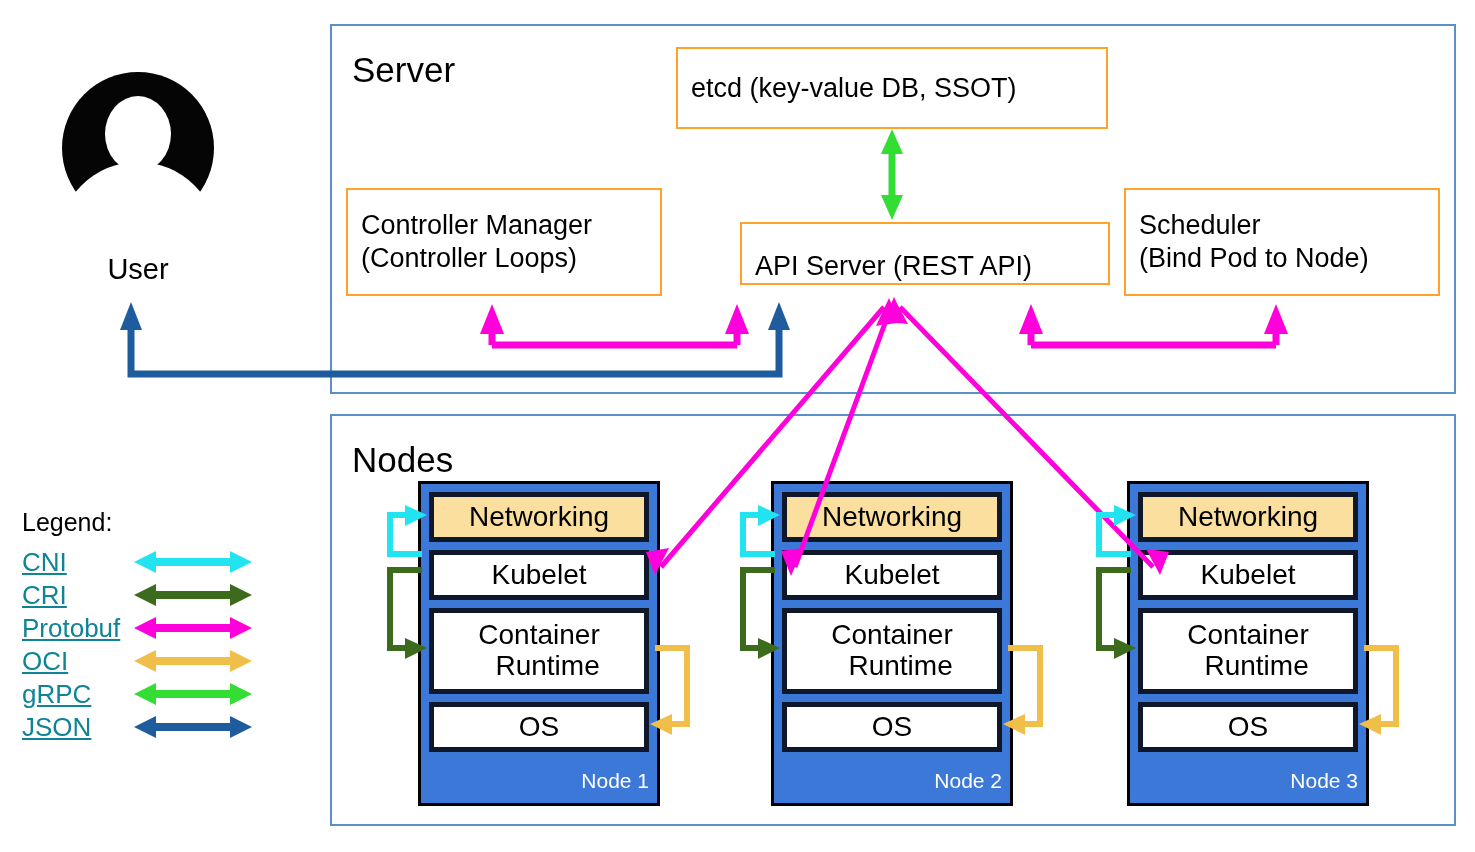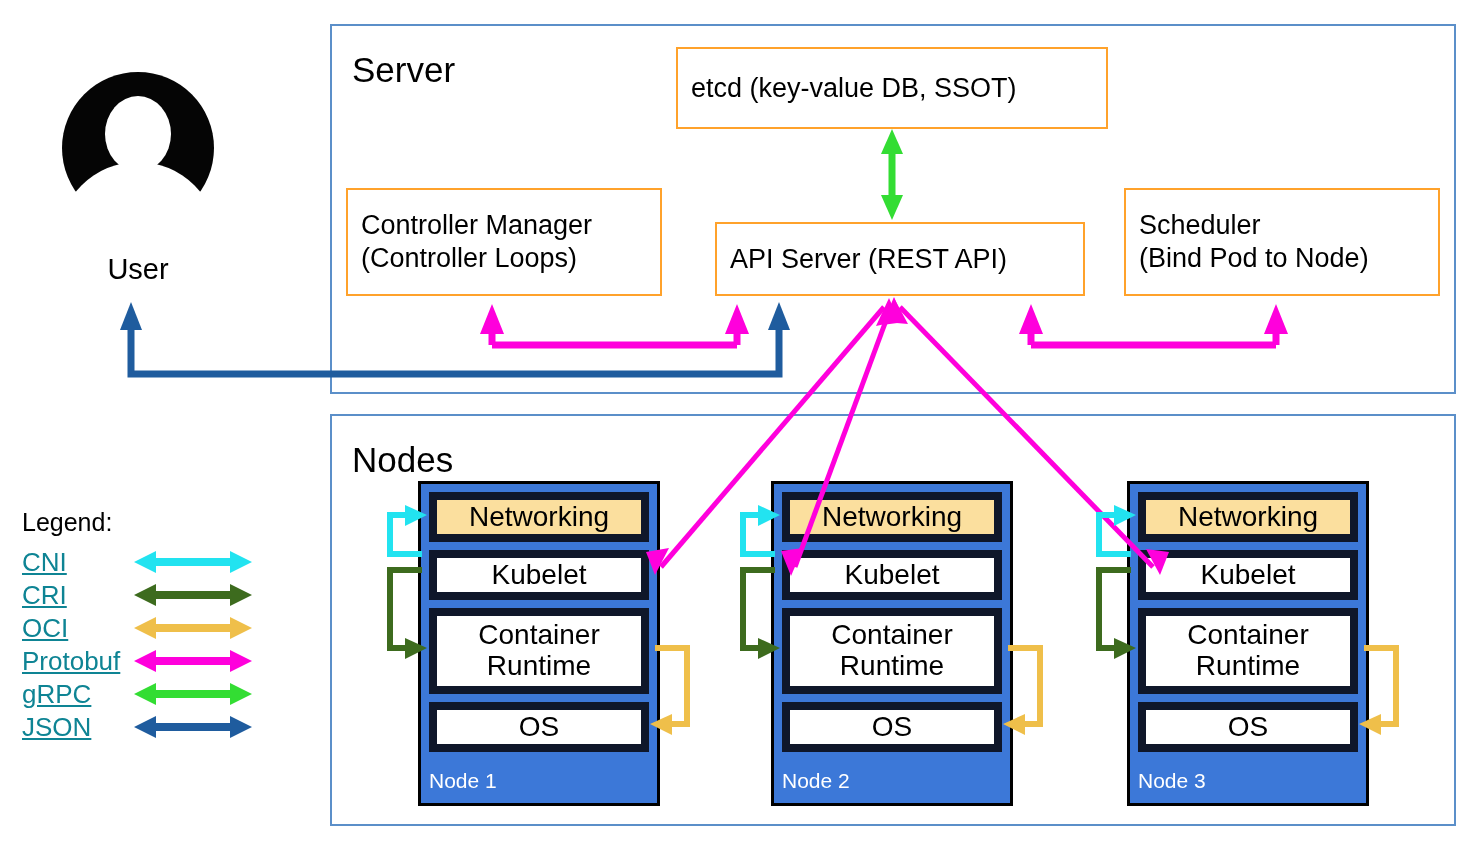--- a/index.html
+++ b/index.html
@@ -51,36 +51,36 @@
   }
 
   
   .node-box {
     background: #3C78D8;
     border: 3px solid #000000;
     box-sizing: border-box;
     padding: 8px 8px 0 8px;
   }
   .node-layer {
-    border: 8px solid #0f172a;
+    border: 5px solid #0f172a;
     background: #ffffff;
     box-sizing: border-box;
     display: flex;
     align-items: center;
     justify-content: center;
-    text-align: center;
+    text-align: right;
     font-size: 28px;
     line-height: 1.1;
     color: #000000;
     margin-bottom: 8px;
     white-space: pre-line;
   }
   .node-layer.networking { background: #FBDF9E; }
   .node-label {
-    text-align: left;
+    text-align: right;
     color: #ffffff;
     font-size: 21px;
     line-height: 1;
     padding-top: 10px;
   }
   .user-caption {
     font-size: 29px;
     line-height: 1;
     text-align: center;
     color: #000000;
@@ -121,21 +121,21 @@
 
   <div class="abs ctl-box" style="left:676px; top:47px; width:432px; height:82px;">
     <span class="ctl-label">etcd (key-value DB, SSOT)</span>
   </div>
 
   <div class="abs ctl-box" style="left:346px; top:188px; width:316px; height:108px;">
     <span class="ctl-label">Controller Manager
 (Controller Loops)</span>
   </div>
 
-  <div class="abs ctl-box" style="left:715px; top:222px; width:370px; height:74px;">
+  <div class="abs ctl-box" style="left:740px; top:222px; width:370px; height:63px;align-items:flex-end;">
     <span class="ctl-label">API Server (REST API)</span>
   </div>
 
   <div class="abs ctl-box" style="left:1124px; top:188px; width:316px; height:108px;">
     <span class="ctl-label">Scheduler
 (Bind Pod to Node)</span>
   </div>
 
   <div class="abs group-box" style="left:330px; top:414px; width:1126px; height:412px;"></div>
   <div class="abs group-title" style="left:352px; top:442px;">Nodes</div>
@@ -190,29 +190,29 @@
         <path d="M0 13 L22 2 L22 9 L96 9 L96 2 L118 13 L96 24 L96 17 L22 17 L22 24 Z" fill="#22E3F0"></path>
       </svg>
     </div>
     <div class="legend-item">
       <span class="legend-link">CRI</span>
       <svg class="legend-arrow" viewBox="0 0 118 26">
         <path d="M0 13 L22 2 L22 9 L96 9 L96 2 L118 13 L96 24 L96 17 L22 17 L22 24 Z" fill="#3D6B1E"></path>
       </svg>
     </div>
     <div class="legend-item">
+      <span class="legend-link">Protobuf</span>
+      <svg class="legend-arrow" viewBox="0 0 118 26">
+        <path d="M0 13 L22 2 L22 9 L96 9 L96 2 L118 13 L96 24 L96 17 L22 17 L22 24 Z" fill="#FF00DC"></path>
+      </svg>
+    </div>
+    <div class="legend-item">
       <span class="legend-link">OCI</span>
       <svg class="legend-arrow" viewBox="0 0 118 26">
         <path d="M0 13 L22 2 L22 9 L96 9 L96 2 L118 13 L96 24 L96 17 L22 17 L22 24 Z" fill="#EFBF4A"></path>
-      </svg>
-    </div>
-    <div class="legend-item">
-      <span class="legend-link">Protobuf</span>
-      <svg class="legend-arrow" viewBox="0 0 118 26">
-        <path d="M0 13 L22 2 L22 9 L96 9 L96 2 L118 13 L96 24 L96 17 L22 17 L22 24 Z" fill="#FF00DC"></path>
       </svg>
     </div>
     <div class="legend-item">
       <span class="legend-link">gRPC</span>
       <svg class="legend-arrow" viewBox="0 0 118 26">
         <path d="M0 13 L22 2 L22 9 L96 9 L96 2 L118 13 L96 24 L96 17 L22 17 L22 24 Z" fill="#33DD33"></path>
       </svg>
     </div>
     <div class="legend-item">
       <span class="legend-link">JSON</span>

